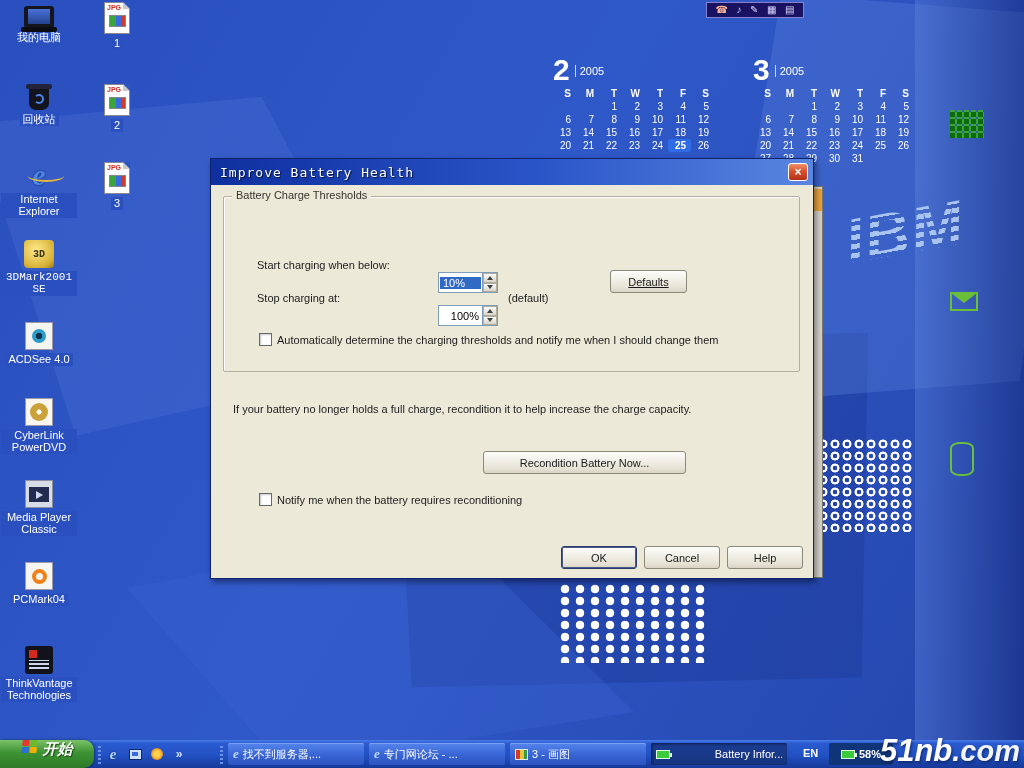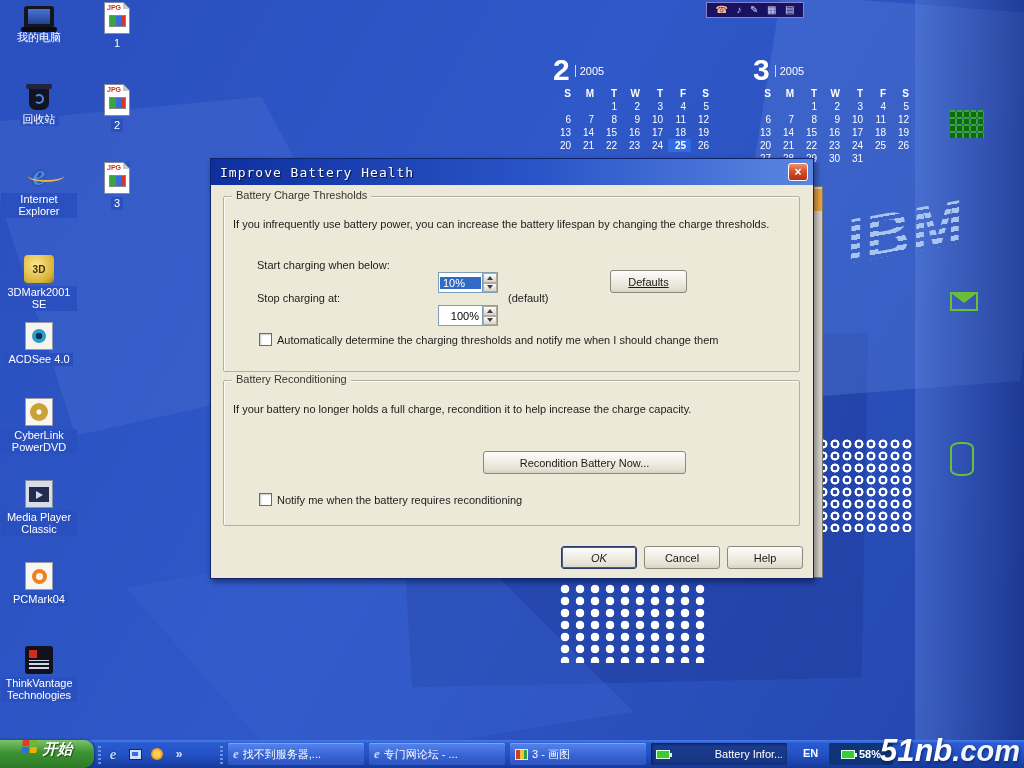--- a/index.html
+++ b/index.html
@@ -79,21 +79,21 @@
   .dlg-text { position:absolute; font-size:11px; color:#1c1c1c; line-height:13px; }
   .spin { position:absolute; width:60px; height:21px; background:#fff; border:1px solid #7f9db9; display:flex; align-items:center;margin-top:18px; }
   .spin .val { flex:1; font-size:11px; padding:0 3px; text-align:right; }
   .spin .val.sel { background:#316ac5; color:#fff; text-align:left; margin:1px; }
   .spin .arrows { width:15px; height:100%; display:flex; flex-direction:column; border-left:1px solid #7f9db9; }
   .spin .arrows div { flex:1; background:linear-gradient(#fdfdfb,#d8d4c8); border:1px solid #b0ac9e; display:flex; align-items:center; justify-content:center; }
   .spin .arrows div:after { content:""; border-left:3px solid transparent; border-right:3px solid transparent; }
   .spin .arrows .up:after { border-bottom:4px solid #404040; }
   .spin .arrows .dn:after { border-top:4px solid #404040; }
   .btn { position:absolute; height:23px; background:linear-gradient(#fdfdfb,#e6e2d4 80%,#d8d3c4); border:1px solid #8a897a; border-radius:3px; font-size:11px; color:#1a1a1a; display:flex; align-items:center; justify-content:center; cursor:pointer; }
-  .btn.default { border:1px solid #2a3a6a; box-shadow:0 0 0 1px #4a5a8a inset;font-style:italic; }
+  .btn.default { border:1px solid #2a3a6a; box-shadow:0 0 0 1px #4a5a8a inset; }
   .cb { position:absolute; width:13px; height:13px; background:#fff; border:1px solid #6a6a6a; box-shadow:inset 1px 1px 2px #c8c8c8; }
   .cb-lbl { position:absolute; font-size:11px; color:#1c1c1c; }
 
   
   .taskbar { position:absolute; left:0; top:740px; width:1024px; height:28px; background:linear-gradient(#4a7de8,#2a5ad0 12%,#2151c2 55%,#16399a); z-index:20; }
   .start-btn { position:absolute; left:0; top:0; width:94px; height:28px; background:linear-gradient(#7cc268,#3d9333 45%,#2d7a27); border-radius:0 10px 10px 0; box-shadow:1px 0 3px rgba(0,0,0,.4); display:flex; align-items:flex-start; justify-content:center; gap:5px; cursor:pointer; }
   .start-btn .lbl { color:#fff; font-weight:bold; font-style:italic; font-size:15px; text-shadow:1px 1px 1px #1a4a14; }
   .winflag { width:16px; height:15px; display:grid; grid-template-columns:7px 7px; grid-template-rows:6px 6px; gap:1px; transform:skewX(-6deg); }
   .winflag i { border-radius:1px; }
   .ql { position:absolute; top:5px; display:flex; align-items:center; justify-content:center; width:18px; height:18px; cursor:pointer; }
@@ -154,21 +154,21 @@
   <span class="art art-bin">
       <span class="lid"></span>
       <span class="arr"></span>
     </span>
   <span class="lbl">回收站</span>
 </div>
 <div class="dicon" style="left:0; top:160px;">
   <span class="art art-e">e<span class="orbit"></span></span>
   <span class="lbl">Internet Explorer</span>
 </div>
-<div class="dicon" style="left:0; top:255px;">
+<div class="dicon" style="left:0; top:240px;font-family:Liberation Mono, monospace;">
   <span class="art art-3dm">3D</span>
   <span class="lbl">3DMark2001 SE</span>
 </div>
 <div class="dicon" style="left:0; top:322px;">
   <span class="art art-acd">
       <span class="eye"></span>
     </span>
   <span class="lbl">ACDSee 4.0</span>
 </div>
 <div class="dicon" style="left:0; top:398px;">
@@ -322,21 +322,20 @@
 
 <div class="dialog">
   <div class="dlg-title">
     <span class="txt">Improve Battery Health</span>
   </div>
   <div class="dlg-close">×</div>
 
   <div class="grp" style="left:12px; top:37px; width:577px; height:176px;">
     <span class="grp-lbl">Battery Charge Thresholds</span>
   </div>
-  <div class="dlg-text" style="left:22px; top:59px; width:556px;">If you infrequently use battery power, you can increase the battery lifespan by changing the charge thresholds.</div>
   <div class="dlg-text" style="left:46px; top:100px;">Start charging when below:</div>
   <div class="spin" style="left:227px; top:95px;">
     <span class="val sel">10%</span>
     <span class="arrows">
         <div class="up"></div>
         <div class="dn"></div>
       </span>
   </div>
   <div class="dlg-text" style="left:46px; top:133px;">Stop charging at:</div>
   <div class="spin" style="left:227px; top:128px;">
@@ -344,23 +343,20 @@
     <span class="arrows">
         <div class="up"></div>
         <div class="dn"></div>
       </span>
   </div>
   <div class="dlg-text" style="left:297px; top:133px;">(default)</div>
   <div class="btn" style="left:399px; top:111px; width:77px;text-decoration:underline;">Defaults</div>
   <span class="cb" style="left:48px; top:174px;"></span>
   <span class="cb-lbl" style="left:66px; top:175px; width:500px;">Automatically determine the charging thresholds and notify me when I should change them</span>
 
-  <div class="grp" style="left:12px; top:221px; width:577px; height:146px;">
-    <span class="grp-lbl">Battery Reconditioning</span>
-  </div>
   <div class="dlg-text" style="left:22px; top:244px; width:550px;">If your battery no longer holds a full charge, recondition it to help increase the charge capacity.</div>
   <div class="btn" style="left:272px; top:292px; width:203px;">Recondition Battery Now...</div>
   <span class="cb" style="left:48px; top:334px;"></span>
   <span class="cb-lbl" style="left:66px; top:335px; width:480px;">Notify me when the battery requires reconditioning</span>
 
   <div class="btn default" style="left:350px; top:387px; width:76px;">OK</div>
   <div class="btn" style="left:433px; top:387px; width:76px;">Cancel</div>
   <div class="btn" style="left:516px; top:387px; width:76px;">Help</div>
 </div>
 

